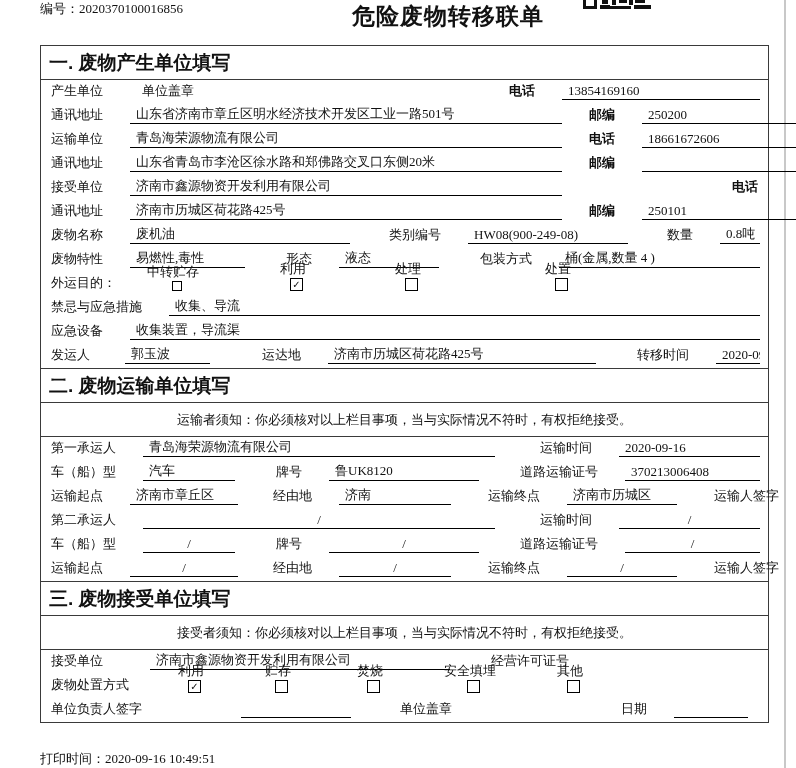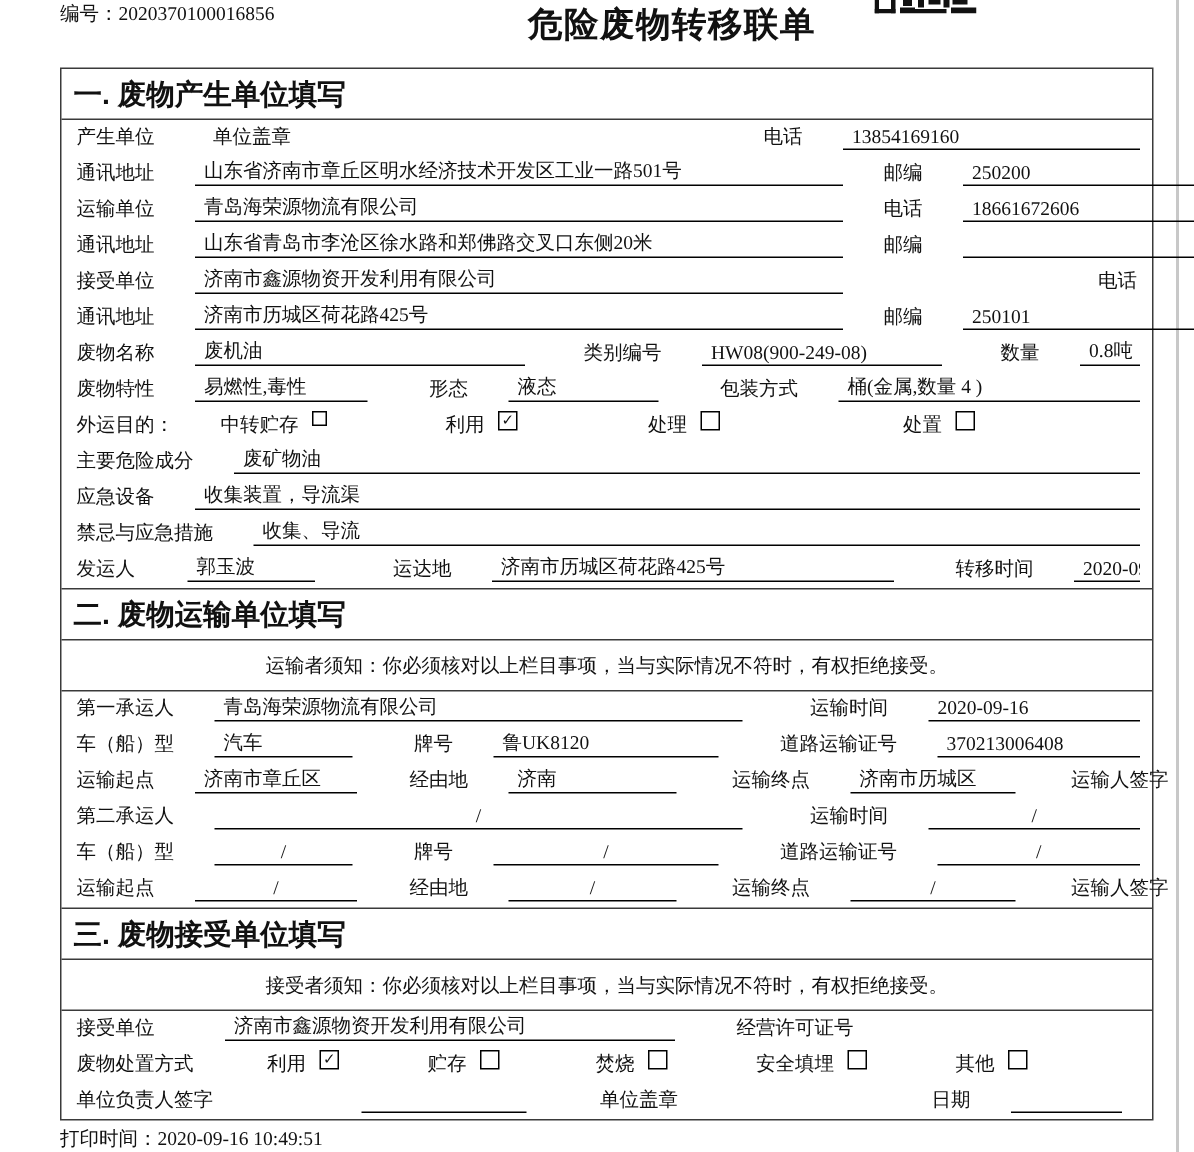--- a/index.html
+++ b/index.html
@@ -38,29 +38,29 @@
     padding:2px 8px 4px;white-space:nowrap;gap:25px;
   }
   .lbl{padding:0 2px;flex:0 0 auto;}
   .fld{
     border-bottom:1px solid #000;
     padding:0 6px 0;box-sizing:border-box;
     flex:0 0 auto;min-height:16px;overflow:hidden;
   }
   .fill{flex:1 1 auto;}
   .ctr{text-align:center;}
-  .ra{margin-left:auto;}
+  .ra{margin-left:auto;font-weight:bold;}
   .cb{
     display:inline-block;width:11px;height:11px;border:1px solid #000;
     margin:0 0 1px 7px;vertical-align:-1px;text-align:center;
     line-height:11px;font-size:10px;flex:0 0 auto;
     font-family:"DejaVu Sans",sans-serif;
   }
   .cb.sm{width:8px;height:8px;line-height:8px;font-size:8px;}
-  .opt{display:flex;align-items:flex-start;}
+  .opt{display:flex;align-items:center;flex-direction:column;}
   .footer{position:absolute;left:40px;top:750px;white-space:nowrap;}
 </style>
 </head>
 <body>
 
 <div class="serial">
   <span>编号：</span><span>2020370100016856</span>
 </div>
 
 <div class="title">危险废物转移联单</div>
@@ -160,33 +160,29 @@
       <span class="opt" style="margin-left:60px">
         <span class="lbl">处理</span>
         <span class="cb"><span></span></span>
       </span>
       <span class="opt" style="margin-left:95px">
         <span class="lbl">处置</span>
         <span class="cb"><span></span></span>
       </span>
     </div>
 
-    <div class="row">
-      <span class="lbl">主要危险成分</span>
-      <span class="fld fill">废矿物油</span>
+
+    <div class="row">
+      <span class="lbl">禁忌与应急措施</span>
+      <span class="fld fill">收集、导流</span>
     </div>
 
     <div class="row">
       <span class="lbl">应急设备</span>
       <span class="fld fill">收集装置，导流渠</span>
-    </div>
-
-    <div class="row">
-      <span class="lbl">禁忌与应急措施</span>
-      <span class="fld fill">收集、导流</span>
     </div>
 
     <div class="row">
       <span class="lbl">发运人</span>
       <span class="fld" style="width:85px;margin-left:8px">郭玉波</span>
       <span class="lbl" style="margin-left:25px">运达地</span>
       <span class="fld" style="width:268px">济南市历城区荷花路425号</span>
       <span class="lbl" style="margin-left:14px">转移时间</span>
       <span class="fld fill">2020-09-16</span>
     </div>

